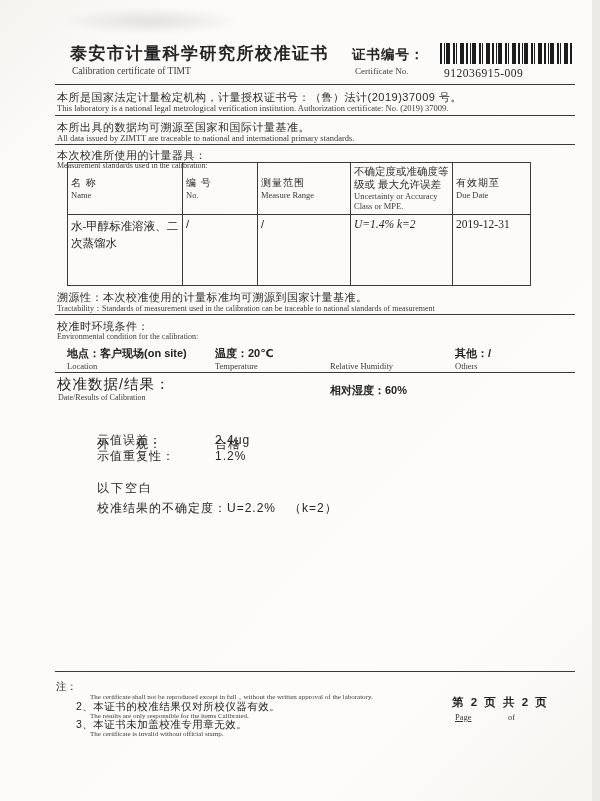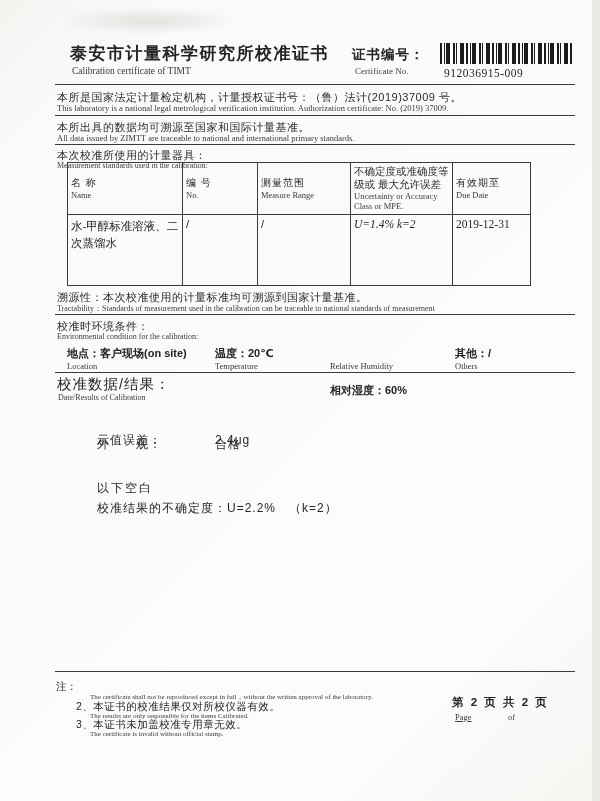--- a/index.html
+++ b/index.html
@@ -207,20 +207,23 @@
 
   <div class="results-heading-cn cn">校准数据/结果：</div>
   <div class="results-heading-en en">Date/Results of Calibration</div>
 
   <div class="result-line" style="top:436px;">
     <span class="lbl">外　　观：</span><span class="val">合格</span>
   </div>
   <div class="result-line" style="top:432px;">
     <span class="lbl">示值误差：</span><span class="val">2.4μg</span>
   </div>
+  <div class="result-line" style="top:448px;">
+    <span class="lbl">示值重复性：</span><span class="val">1.2%</span>
+  </div>
   <div class="result-line" style="top:452px;margin-top:48px;">
     <span>校准结果的不确定度：</span><span class="val">U=2.2%　（k=2）</span>
   </div>
   <div class="endnote cn" style="top:480px;">以下空白</div>
 
   <div class="rule thin" style="top:671px;"></div>
   <div class="notes-label cn">注：</div>
 
   <div class="note-en en" style="top:692px;">The certificate shall not be reproduced except in full，without the written approval of the laboratory.</div>
   <div class="note-cn cn" style="top:700px;">2、本证书的校准结果仅对所校仪器有效。</div>

